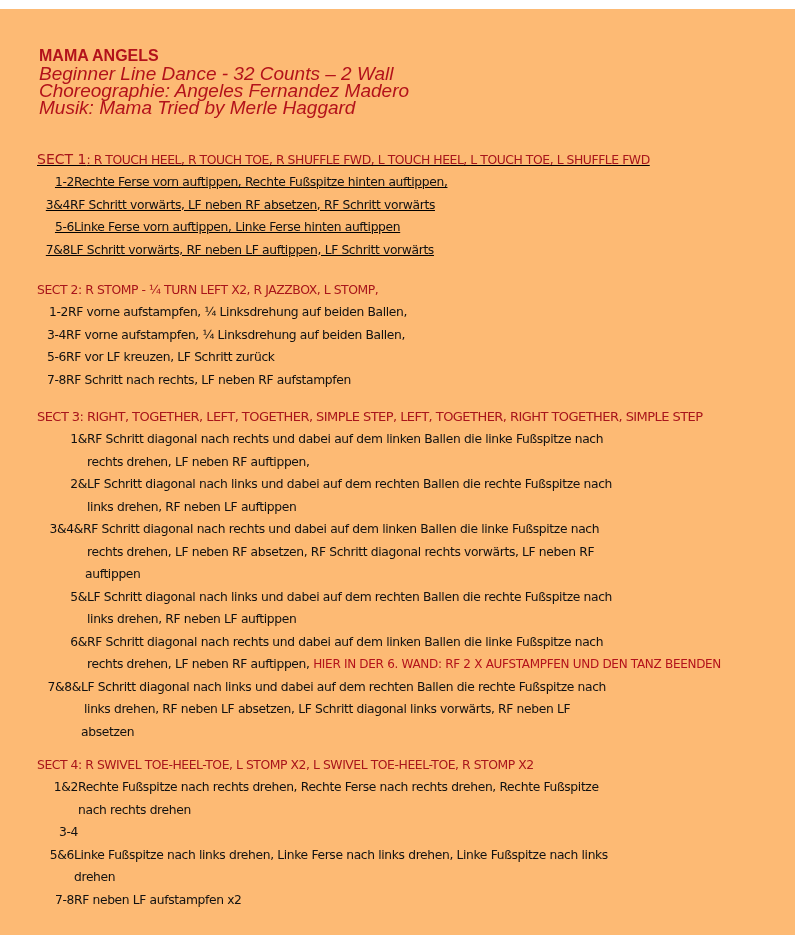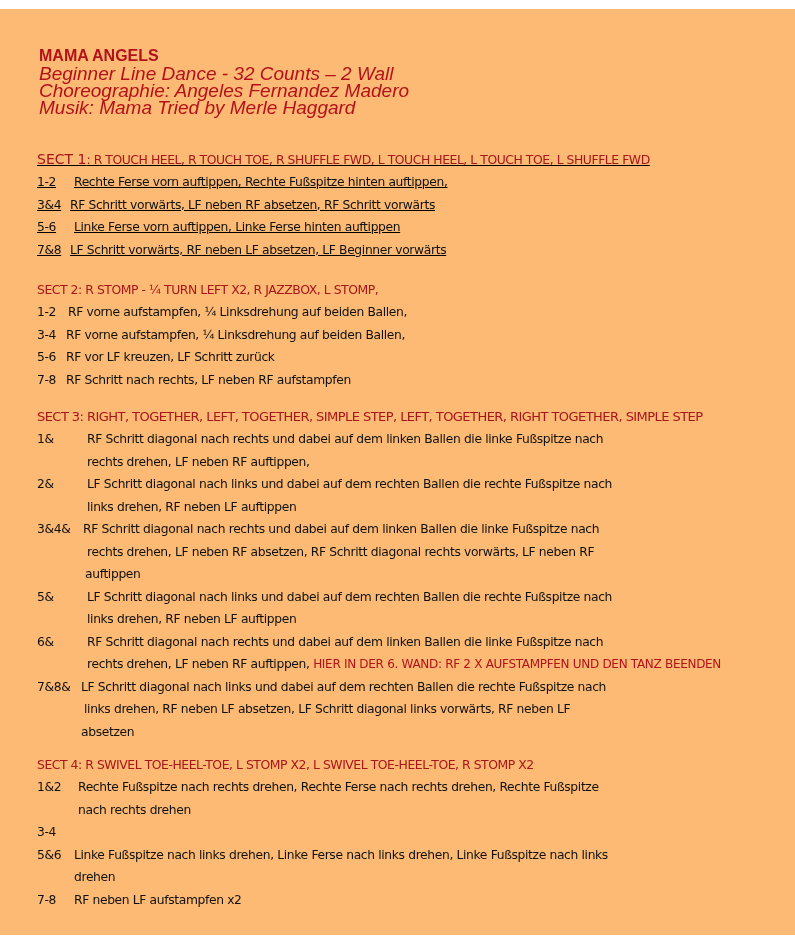--- a/index.html
+++ b/index.html
@@ -5,21 +5,21 @@
     html, body { margin: 0; padding: 0; background: #ffffff; }
     body { width: 795px; height: 942px; position: relative; overflow: hidden; }
     .page { position: absolute; left: 0; top: 0; width: 795px; height: 926px; background: #fdba74; margin-top: 9px; }
     .header { position: absolute; left: 39px; top: 38px; font-family: "Liberation Sans", sans-serif; color: #b3121b; }
     .header .title { font-size: 16px; font-weight: bold; line-height: 18px; }
     .header .line { font-size: 19px; line-height: 17px; font-style: italic; }
     .sect { position: absolute; left: 37px; font-family: "DejaVu Sans", sans-serif; }
     .sect-title { color: #a8151b; font-size: 12.4px; letter-spacing: -0.45px; white-space: nowrap; line-height: 16px; }
     .sect-title .big { font-size: 14px; letter-spacing: 0; }
     .row { display: flex; color: #111; font-size: 12.3px; letter-spacing: -0.35px; line-height: 22.5px; white-space: nowrap; }
-    .row .cnt { flex: 0 0 auto; }
+    .row .cnt { flex: 0 0 auto; text-align: right; }
     .row .txt { flex: 0 0 auto; }
     .sect3 .row { line-height: 22.5px; }
     .sect3 .row .cnt { width: 50px; }
     .sect3 .cont { padding-left: 50px; color: #111; font-size: 12.3px; letter-spacing: -0.35px; line-height: 22.5px; white-space: nowrap; }
     .note { color: #b3121b; font-size: 12px; letter-spacing: -0.3px; }
   </style>
 </head>
 <body>
 
 <div class="page">
@@ -41,21 +41,21 @@
     <div class="row">
         <span class="cnt" style="width:33px">3&amp;4</span>
         <span class="txt">RF Schritt vorwärts, LF neben RF absetzen, RF Schritt vorwärts</span>
       </div>
     <div class="row">
         <span class="cnt" style="width:37px">5-6</span>
         <span class="txt">Linke Ferse vorn auftippen, Linke Ferse hinten auftippen</span>
       </div>
     <div class="row">
         <span class="cnt" style="width:33px">7&amp;8</span>
-        <span class="txt">LF Schritt vorwärts, RF neben LF absetzen, LF Beginner vorwärts</span>
+        <span class="txt">LF Schritt vorwärts, RF neben LF auftippen, LF Schritt vorwärts</span>
       </div>
   </div>
 
   <div class="sect" style="top:273px;">
     <div class="sect-title">SECT 2:  R STOMP - ¼ TURN LEFT X2, R JAZZBOX, L STOMP,</div>
     <div style="height:3px"></div>
     <div class="row">
         <span class="cnt" style="width:31px">1-2</span>
         <span class="txt">RF vorne aufstampfen, ¼ Linksdrehung auf beiden Ballen,</span>
       </div>

